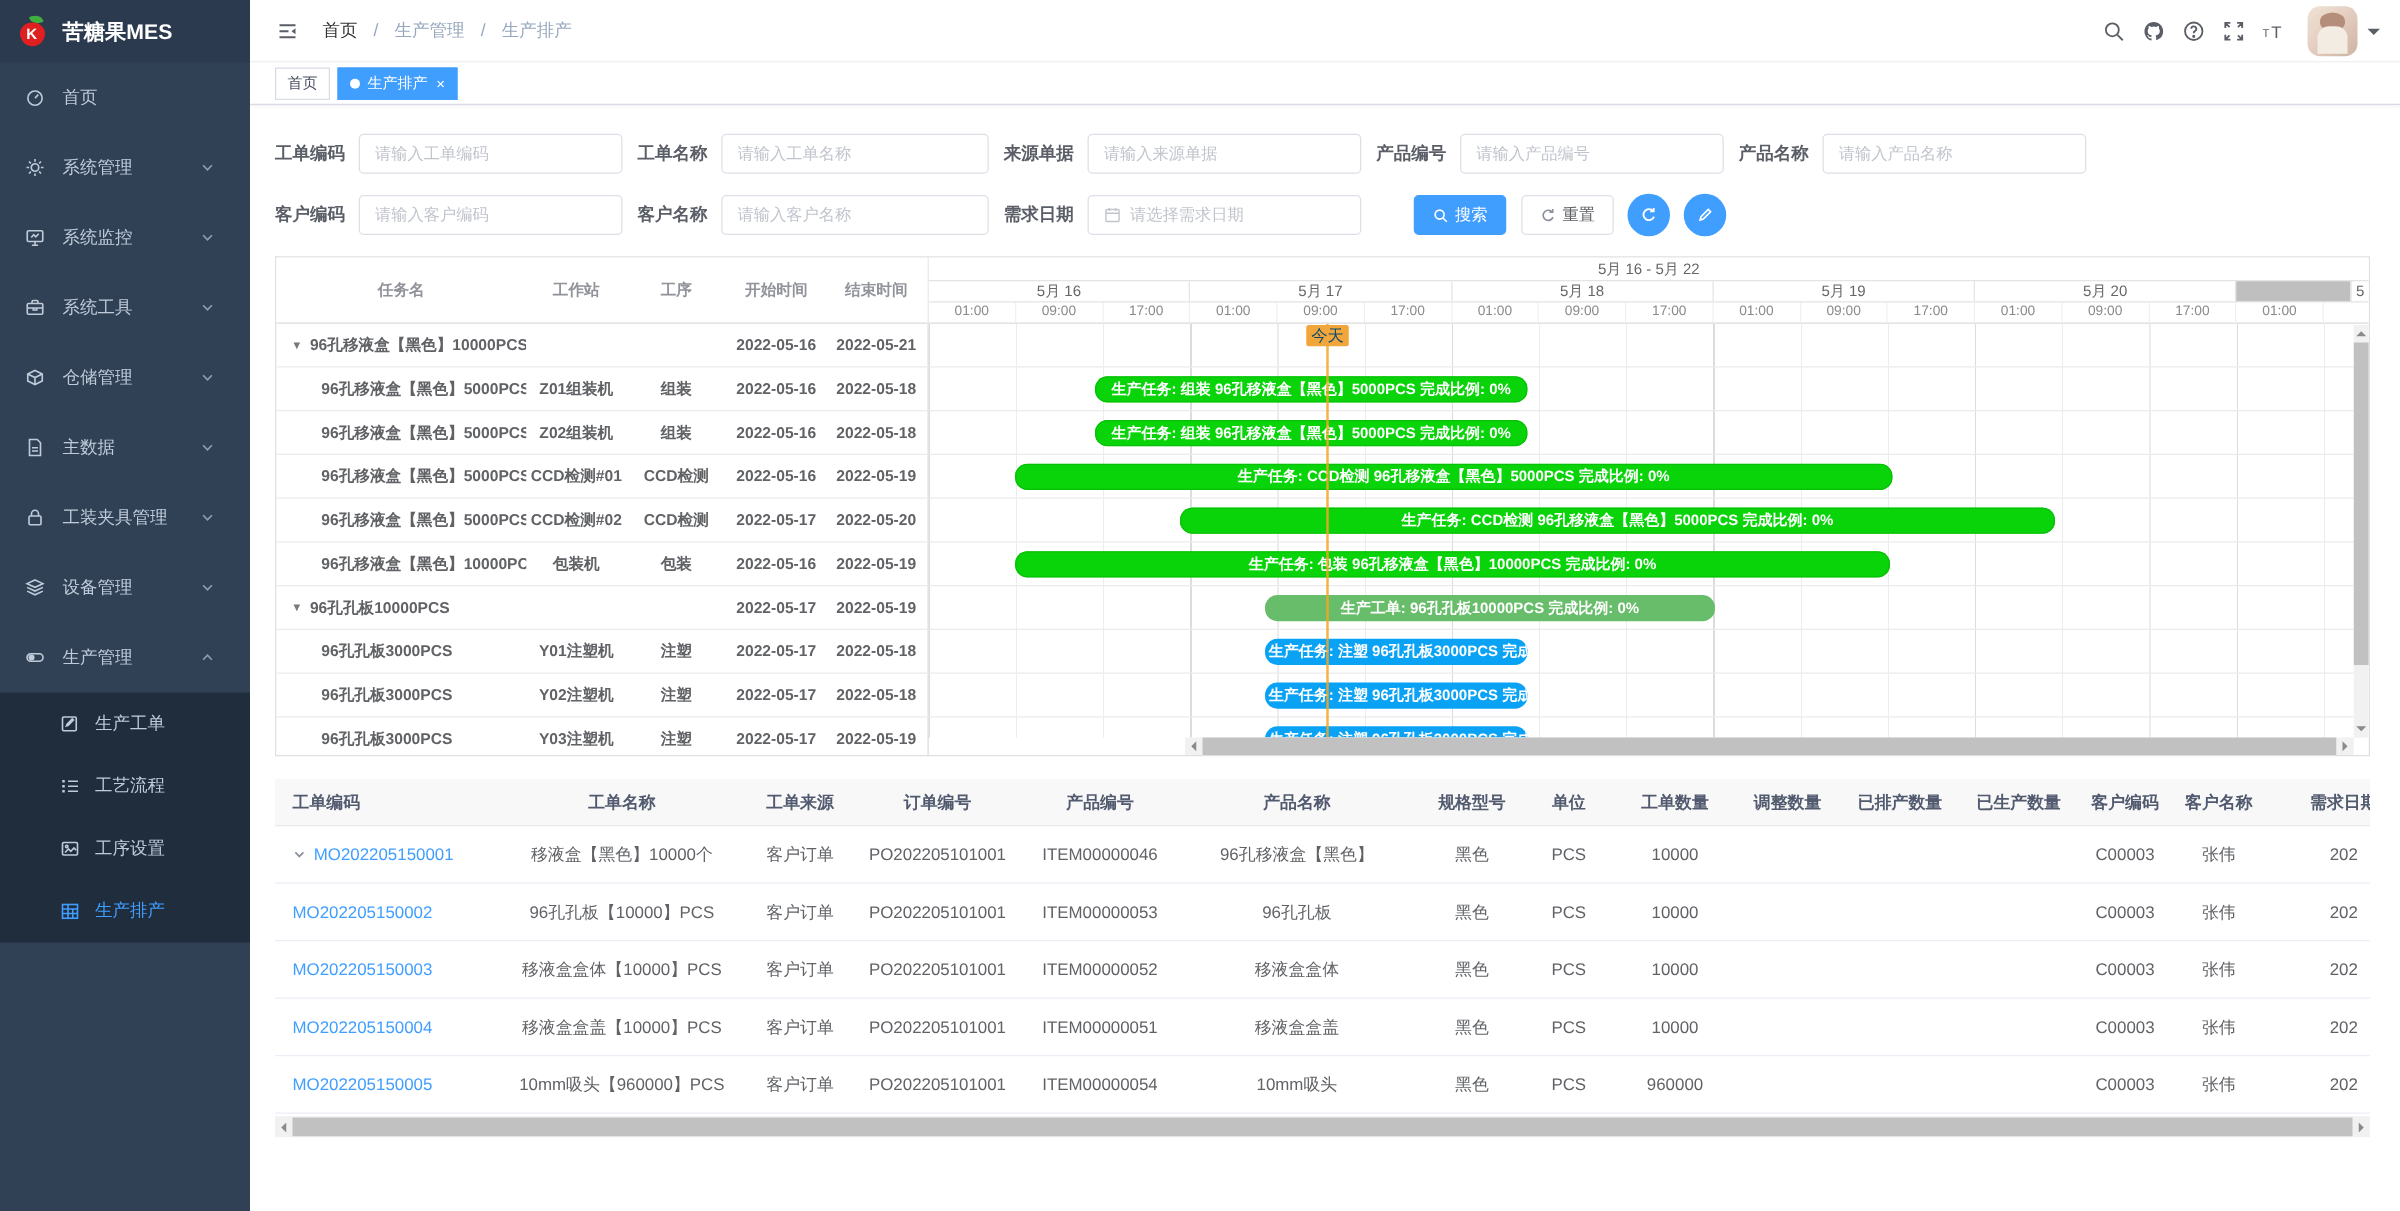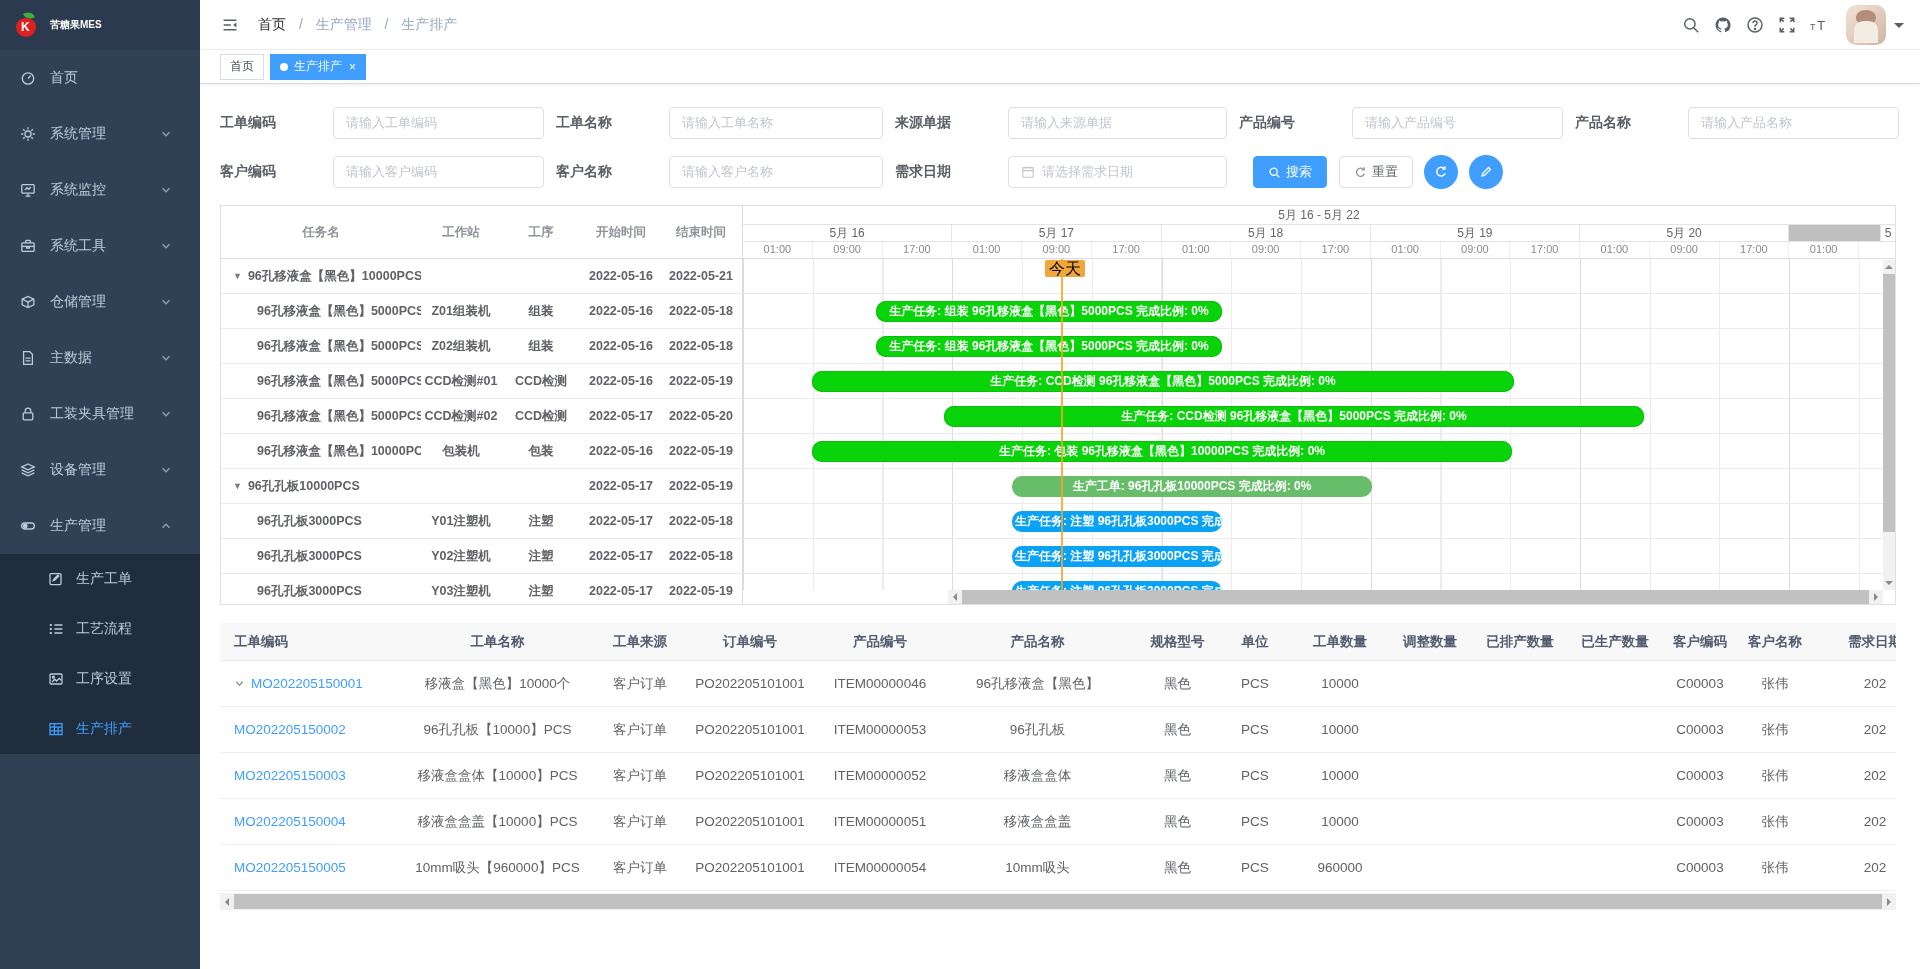--- a/index.html
+++ b/index.html
@@ -8,21 +8,21 @@
 
   
   .sidebar { position:absolute; left:0; top:0; width:200px; height:969px; background:#304156; z-index:5; }
   .logo-row { height:50px; display:flex; align-items:center; padding-left:14px; background:#2b3a4e; }
   .logo-berry { width:26px; height:26px; position:relative; margin-right:10px; flex:none; }
   .logo-berry .berry { position:absolute; left:2px; top:6px; width:20px; height:19px; background:#e02020;
     border-radius:50% 50% 50% 50%/45% 45% 55% 55%; }
   .logo-berry .leaf { position:absolute; left:10px; top:0; width:10px; height:7px; background:#3fae3f;
     border-radius:0 80% 0 80%; transform:rotate(-18deg); }
   .logo-berry .k { position:absolute; left:7px; top:8px; color:#fff; font-size:12px; font-weight:bold; }
-  .logo-title { color:#fff; font-size:10px; font-weight:bold; white-space:nowrap; }
+  .logo-title { color:#fff; font-size:17px; font-weight:bold; white-space:nowrap; }
   .menu-item { height:56px; display:flex; align-items:center; padding:0 14px 0 20px; color:#bfcbd9;
     font-size:14px; cursor:pointer; position:relative; }
   .menu-item .icn { margin-right:14px; }
   .mi-label { flex:1; white-space:nowrap; overflow:hidden; }
   .mi-chev { color:#8d9dae; }
   .submenu { background:#1f2d3d; }
   .submenu .menu-item { height:50px; padding-left:48px; font-size:14px; }
   .submenu .menu-item .icn { margin-right:12px; }
   .menu-item.active { color:#409eff; }
   .icn { display:inline-flex; width:16px; height:16px; flex:none; align-items:center; justify-content:center; }
@@ -58,28 +58,28 @@
   .tag.active { background:#409eff; border-color:#409eff; color:#fff; }
   .tag .dot { width:8px; height:8px; border-radius:50%; background:#fff; margin-right:6px; }
   .tag .x { margin-left:7px; font-size:12px; }
 
   
   .filters { padding:23px 20px 0 20px; }
   .frow { display:flex; align-items:center; height:32px; margin-bottom:17px; }
   .fgroup { display:flex; align-items:center; margin-right:12px; }
   .flabel { width:67px; font-size:14px; font-weight:bold; color:#5a5e66; white-space:nowrap; flex:none; }
   .finput { height:32px; border:1px solid #dcdfe6; border-radius:4px; padding:0 12px; font-size:13px;
-    color:#606266; display:flex; align-items:center; background:#fff;margin-left:46px; }
+    color:#606266; display:flex; align-items:center; background:#fff; }
   .finput .ph { color:#c0c4cc; white-space:nowrap; overflow:hidden; }
   .finput .cal { color:#c0c4cc; margin-right:7px; display:inline-flex; }
   .finput .cal svg { width:14px; height:14px; }
   .btn { height:32px; border-radius:4px; font-size:13px; display:inline-flex; align-items:center;
     justify-content:center; cursor:pointer; padding:0 14px; }
   .btn svg { width:13px; height:13px; margin-right:5px; }
-  .btn-primary { background:#409eff; color:#fff; border:1px solid #409eff; margin-left:14px; }
+  .btn-primary { background:#409eff; color:#fff; border:1px solid #409eff; margin-left:30px; }
   .btn-plain { background:#fff; color:#606266; border:1px solid #dcdfe6; margin-left:12px; }
   .btn-circle { width:34px; height:34px; border-radius:50%; background:#409eff; color:#fff; border:none;
     display:inline-flex; align-items:center; justify-content:center; margin-left:11px; cursor:pointer; }
   .btn-circle svg { width:14px; height:14px; }
 
   
   .gantt { position:relative; margin:1px 20px 0 20px; width:1676px; height:400px;
     border:1px solid #e0e0e0; overflow:hidden; background:#fff; }
   .g-left { position:absolute; left:0; top:0; width:522px; height:100%; border-right:1px solid #dcdcdc;font-weight:bold; }
   .g-left-head { height:53px; display:flex; align-items:center; border-bottom:1px solid #dcdcdc;
@@ -106,21 +106,21 @@
       repeating-linear-gradient(90deg,#dcdcdc 0 1px,transparent 1px 209.25px),
       repeating-linear-gradient(90deg,#ececec 0 1px,transparent 1px 69.75px);
   }
   .g-brow { height:35px; border-bottom:1px solid #ebebeb; }
   .gbar { position:absolute; height:21px; border-radius:10px; color:#fff; font-size:12px; font-weight:bold;
     line-height:21px; text-align:center; overflow:hidden; white-space:nowrap; cursor:pointer; }
   .gbar.order { background:#67bd6a; }
   .gbar.task { background:#09d309; box-shadow:inset 0 0 0 1px #0abf0a; }
   .gbar.sel { background:#0aa2f5; text-align:left; padding-left:3px; }
   .today-line { position:absolute; top:0; bottom:0; width:2px; background:#f5a623; opacity:.85; z-index:6; }
-  .today-tag { position:absolute; top:1px; z-index:7; background:#f0a63a; color:#000000; font-size:16px;
+  .today-tag { position:absolute; top:1px; z-index:7; background:#f0a63a; color:#0c4a6e; font-size:13px;
     padding:0 4px; height:17px; line-height:17px; border-radius:2px; }
 
   
   .sbar { position:absolute; background:#f1f1f1; display:flex; align-items:center; }
   .sbar.h { height:14px; }
   .sbar.v { width:12px; flex-direction:column; }
   .s-thumb { background:#c1c1c1; border-radius:0; }
   .s-arr { width:14px; height:14px; flex:none; display:flex; align-items:center; justify-content:center; }
   .s-arr i { display:block; width:0; height:0; border:4px solid transparent; }
   .arr-l i { border-right-color:#8a8a8a; margin-left:-4px; }

